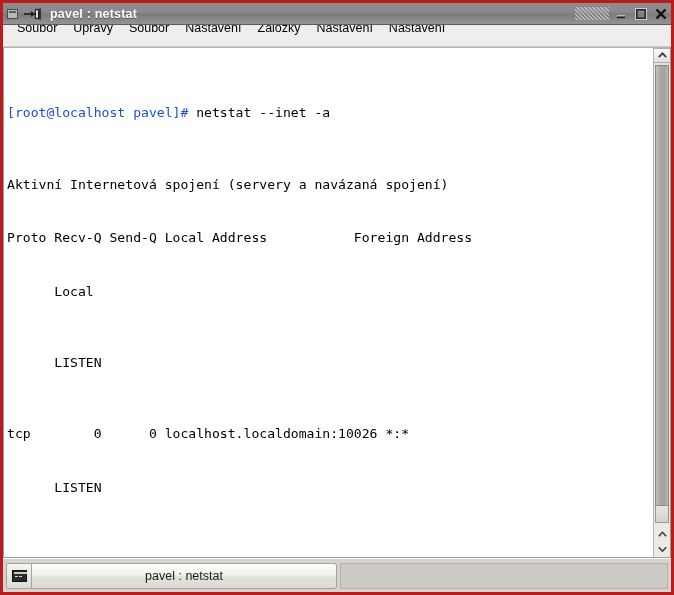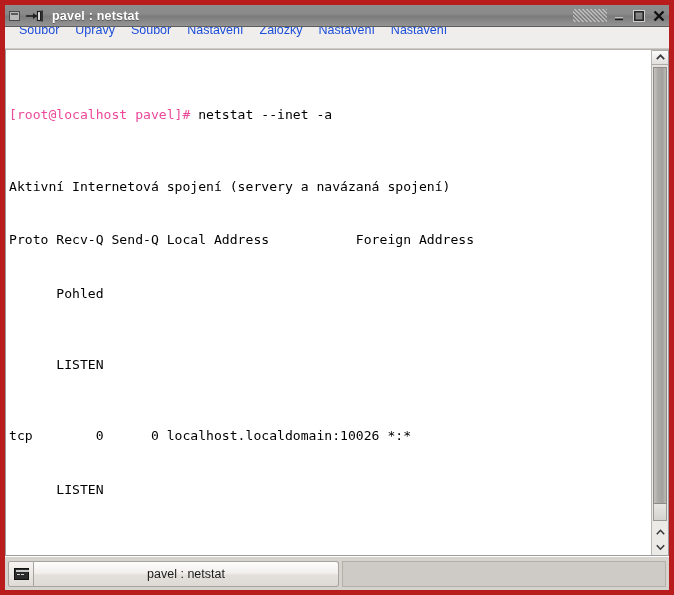--- a/index.html
+++ b/index.html
@@ -15,21 +15,21 @@
   }
 
   
   .window {
     position: absolute;
     left: 0; top: 0;
     width: 674px;
     height: 595px;
     box-sizing: border-box;
     background: #d6d2cd;
-    border: 5px solid #b91c1c;
+    border: 3px solid #b91c1c;
     display: flex;
     flex-direction: column;
   }
 
   
   .titlebar {
     height: 21px;
     flex: 0 0 21px;
     background: linear-gradient(to bottom, #8d8d8d 0%, #8a8a8a 40%, #7c7c7c 55%, #949494 100%);
     display: flex;
@@ -97,21 +97,21 @@
     flex: 0 0 22px;
     background: #efeeec;
     display: flex;
     align-items: center;
     padding-left: 6px;
     border-bottom: 1px solid #cdcac5;
     box-sizing: border-box;
   }
   .menu-item {
     font-size: 12.5px;
-    color: #1d4ed8;
+    color: #000000;
     padding: 2px 8px 18px 8px;
     white-space: nowrap;
     cursor: default;
   }
 
   
   .term-wrap {
     flex: 1 1 auto;
     display: flex;
     background: #ffffff;
@@ -133,21 +133,21 @@
   .term-text {
     font-family: "DejaVu Sans Mono", "Liberation Mono", monospace;
     font-size: 13.1px;
     line-height: 17.82px;
     color: #000000;
     white-space: pre;
     letter-spacing: 0px;
     margin: 0;
   }
   .term-line { white-space: pre; height: 17.82px; }
-  .prompt { color: #ec4899; text-align: center; }
+  .prompt { color: #1d4ed8; text-align: center; }
 
   
   .scrollbar {
     flex: 0 0 17px;
     width: 17px;
     background: #eceae7;
     border-left: 1px solid #b8b5b1;
     display: flex;
     flex-direction: column;
     box-sizing: border-box;
@@ -343,21 +343,21 @@
 
   <div class="term-wrap">
 
     <div class="term">
       <div class="term-text">
 
         <div class="term-line"><span class="prompt">[root@localhost pavel]#</span><span> netstat --inet -a</span></div>
 
         <div class="term-line">Aktivní Internetová spojení (servery a navázaná spojení)</div>
         <div class="term-line">Proto Recv-Q Send-Q Local Address           Foreign Address</div>
-        <div class="term-line">      Pohled</div>
+        <div class="term-line">      Local</div>
 
         <div class="term-line">      LISTEN</div>
 
         <div class="term-line">tcp        0      0 localhost.localdomain:10026 *:*</div>
         <div class="term-line">      LISTEN</div>
 
         
         
 
         

